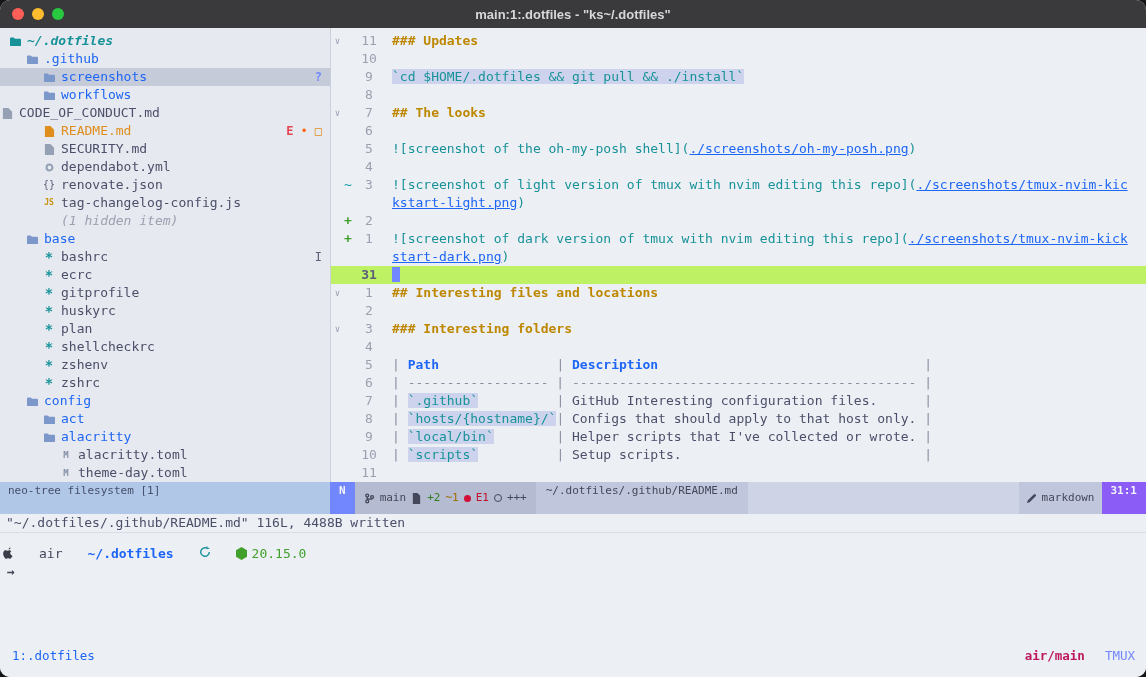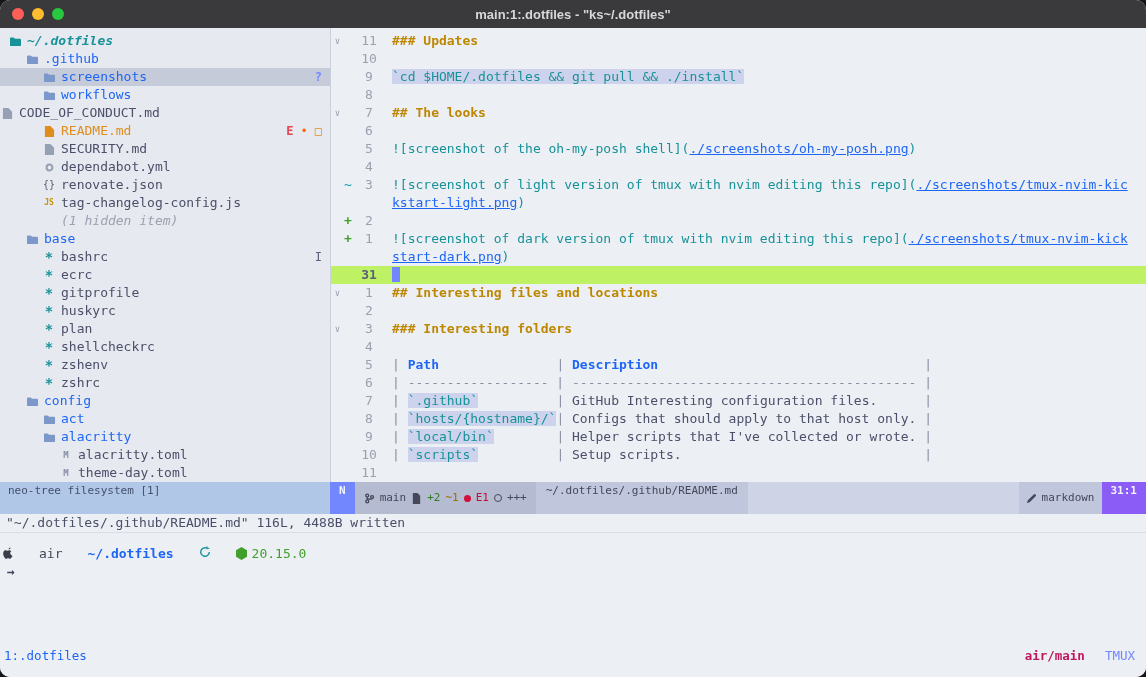--- a/index.html
+++ b/index.html
@@ -74,21 +74,21 @@
   .ic-dot{width:7px;height:7px;background:#d20f39;border-radius:50%;display:inline-block;}
   .ic-ring{width:6px;height:6px;border:1.5px solid #45475a;border-radius:50%;display:inline-block;}
   
   .cmdline{height:18px;line-height:18px;flex:none;color:#4c4f69;padding-left:6px;background:#eceff4;white-space:pre;}
   .shell{flex:1;background:#eceff4;border-top:1px solid #dadde4;display:flex;flex-direction:column;padding-top:13px;}
   .prompt{display:flex;align-items:flex-start;gap:25px;padding-left:1px;height:18px;}
   .p-host{color:#45475a;}
   .p-path{color:#1e66f5;font-weight:bold;}
   .p-node{color:#40a02b;display:flex;gap:5px;align-items:center;}
   .arrow-line{padding-left:7px;height:18px;color:#45475a;font-weight:bold;}
-  .tmuxbar{margin-top:auto;display:flex;align-items:center;padding:0 11px 14px 4px;font-size:12.5px;}
+  .tmuxbar{margin-top:auto;display:flex;align-items:center;padding:0 11px 14px 12px;font-size:12.5px;}
   .tm-session{color:#1e66f5;}
   .tm-client{margin-left:auto;color:#be185d;font-weight:bold;}
   .tm-label{color:#7287fd;margin-left:20px;}
 </style>
 </head>
 <body>
 
 <div class="window">
 
   <div class="titlebar">

